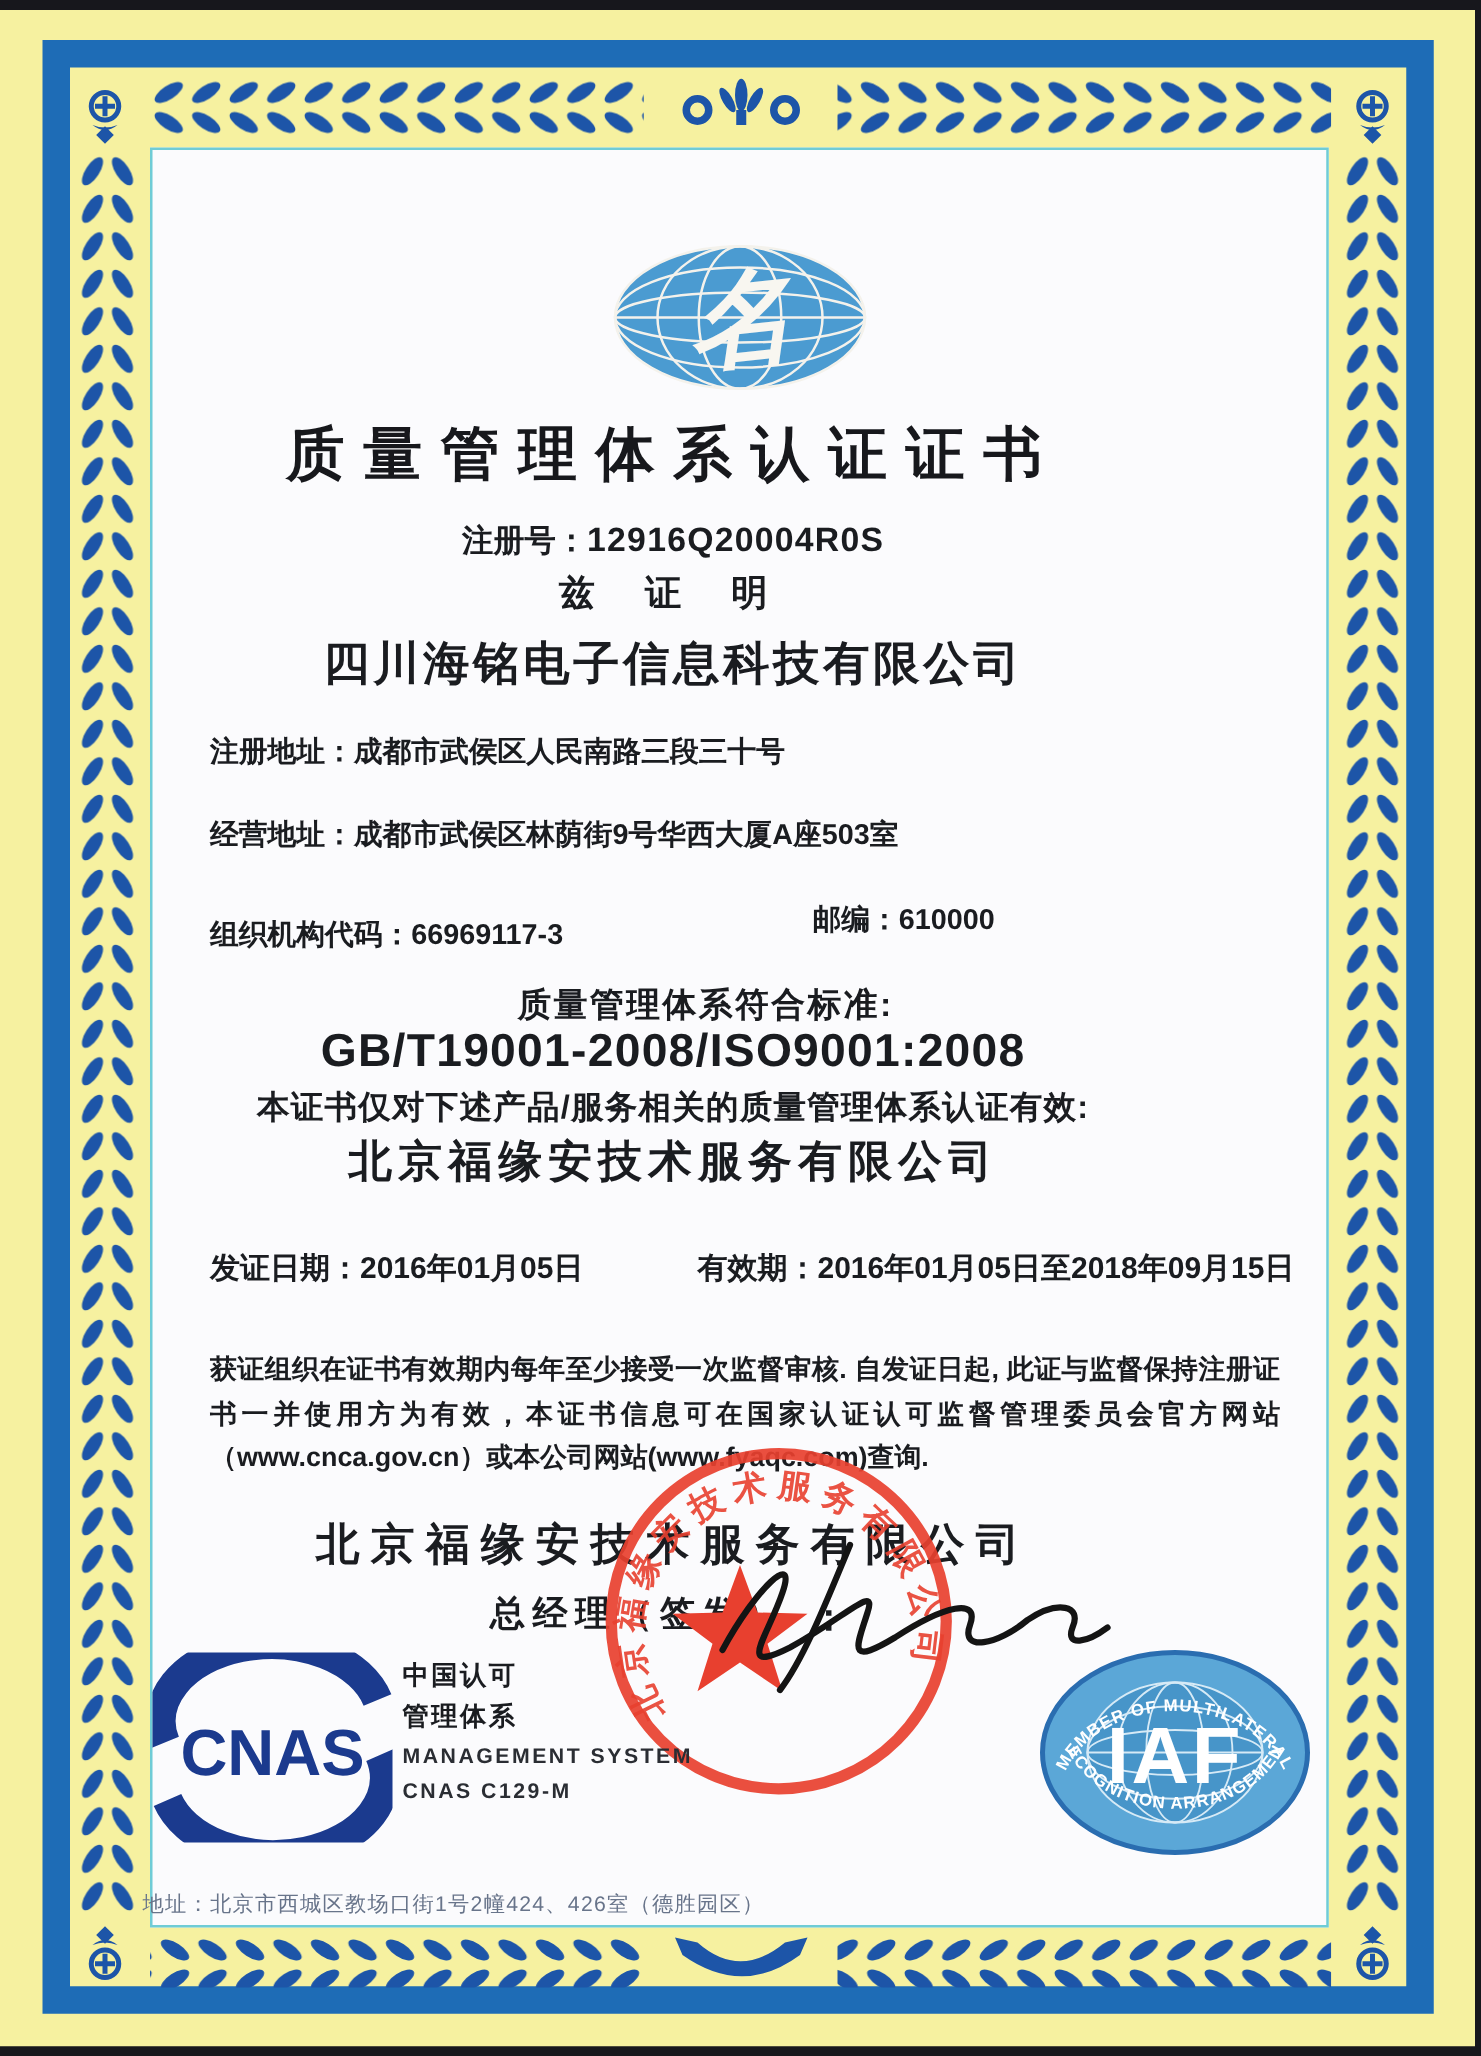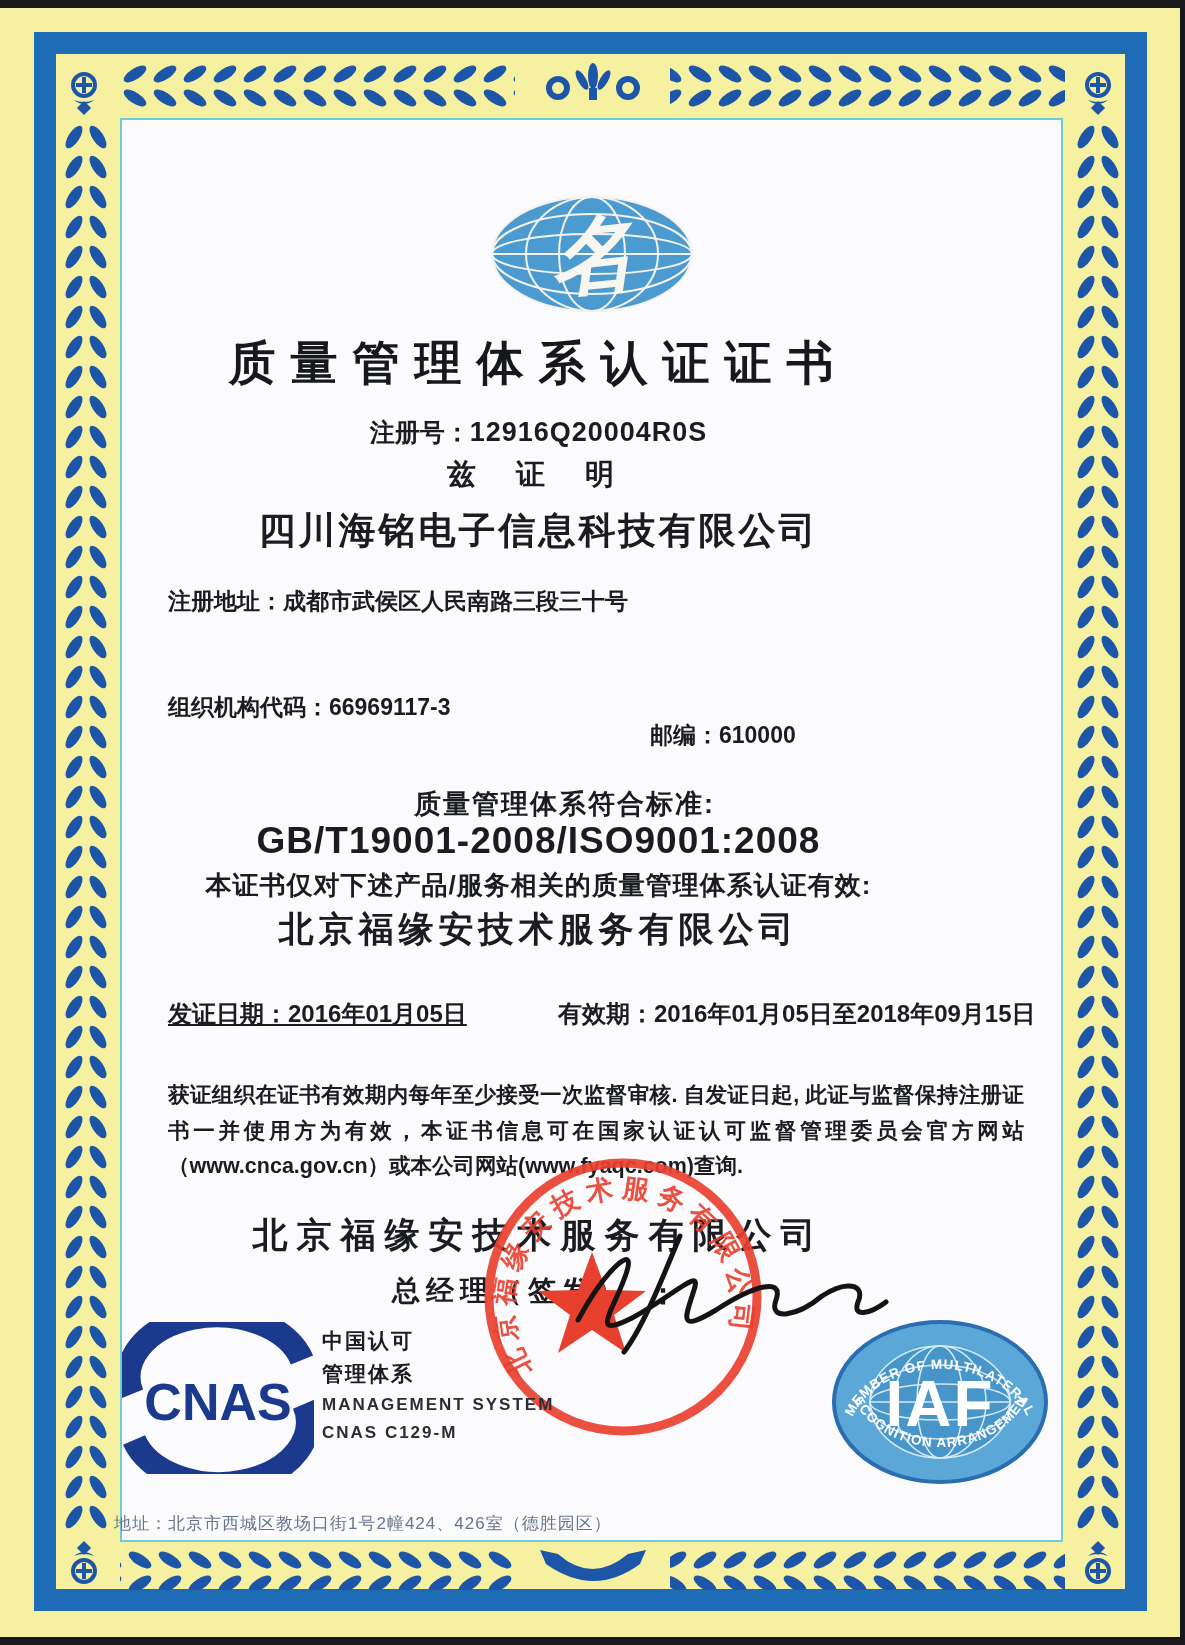--- a/index.html
+++ b/index.html
@@ -37,27 +37,27 @@
     font-family:"DejaVu Serif","Liberation Serif",serif;
     color:#17181c;
   }
   .regline{top:416px;font-size:25px;font-weight:bold;}
   .regline .num{font-size:27px;letter-spacing:1px;}
   .certify{top:455px;font-size:29px;font-weight:bold;letter-spacing:16px;}
   .company{top:506px;font-size:37px;font-weight:bold;letter-spacing:3px;}
   .fieldrow{font-size:23px;font-weight:600;}
   .row-regaddr{top:586px;left:168px;}
   .row-bizaddr{top:652px;left:168px;}
-  .row-orgcode{top:692px;left:168px;}
+  .row-orgcode{top:732px;left:168px;}
   .row-zip{top:720px;left:650px;font-size:23px;font-weight:600;}
   .stdhead{top:786px;font-size:27px;font-weight:bold;letter-spacing:2px;padding-left:26px;}
   .standard{top:820px;font-size:37px;font-weight:bold;letter-spacing:1px;}
   .scopenote{top:868px;font-size:26px;font-weight:bold;letter-spacing:1px;}
   .scope{top:906px;font-size:35px;font-weight:bold;letter-spacing:5px;}
-  .row-issue{top:998px;left:168px;font-size:24px;font-weight:600;text-decoration:underline;}
+  .row-issue{top:998px;left:168px;font-size:24px;font-weight:600;}
   .row-valid{top:998px;left:558px;font-size:24px;font-weight:600;}
   .notice{
     top:1078px;left:168px;width:856px;
     font-size:21.5px;font-weight:600;line-height:35.5px;
     text-align:justify;
   }
   .issuer{top:1212px;font-size:35px;font-weight:bold;letter-spacing:9px;}
   .signlabel{top:1272px;left:392px;font-size:28px;font-weight:bold;letter-spacing:6px;}
   .signcolon{top:1274px;left:648px;font-size:30px;font-weight:bold;}
   .cnas-block{top:1330px;left:322px;line-height:1.0;}
@@ -149,20 +149,23 @@
   <div class="abs center regline">
     <span>注册号：</span><span class="num">12916Q20004R0S</span>
   </div>
 
   <div class="abs center certify">兹 证 明</div>
 
   <div class="abs center company">四川海铭电子信息科技有限公司</div>
 
   <div class="abs fieldrow row-regaddr">
     <span>注册地址：</span><span>成都市武侯区人民南路三段三十号</span>
+  </div>
+  <div class="abs fieldrow row-bizaddr">
+    <span>经营地址：</span><span>成都市武侯区林荫街9号华西大厦A座503室</span>
   </div>
   <div class="abs fieldrow row-orgcode">
     <span>组织机构代码：</span><span>66969117-3</span>
   </div>
   <div class="abs row-zip">
     <span>邮编：</span><span>610000</span>
   </div>
 
   <div class="abs center stdhead">质量管理体系符合标准:</div>
   <div class="abs center standard">GB/T19001-2008/ISO9001:2008</div>

